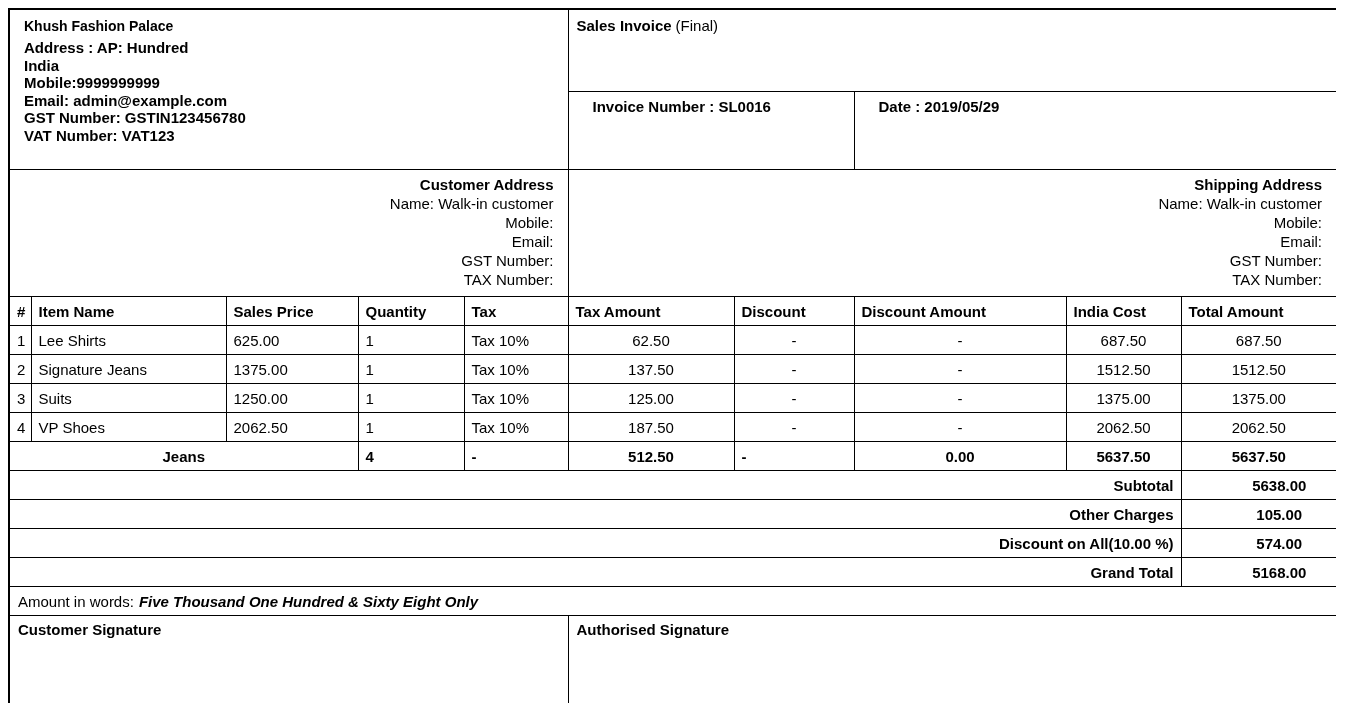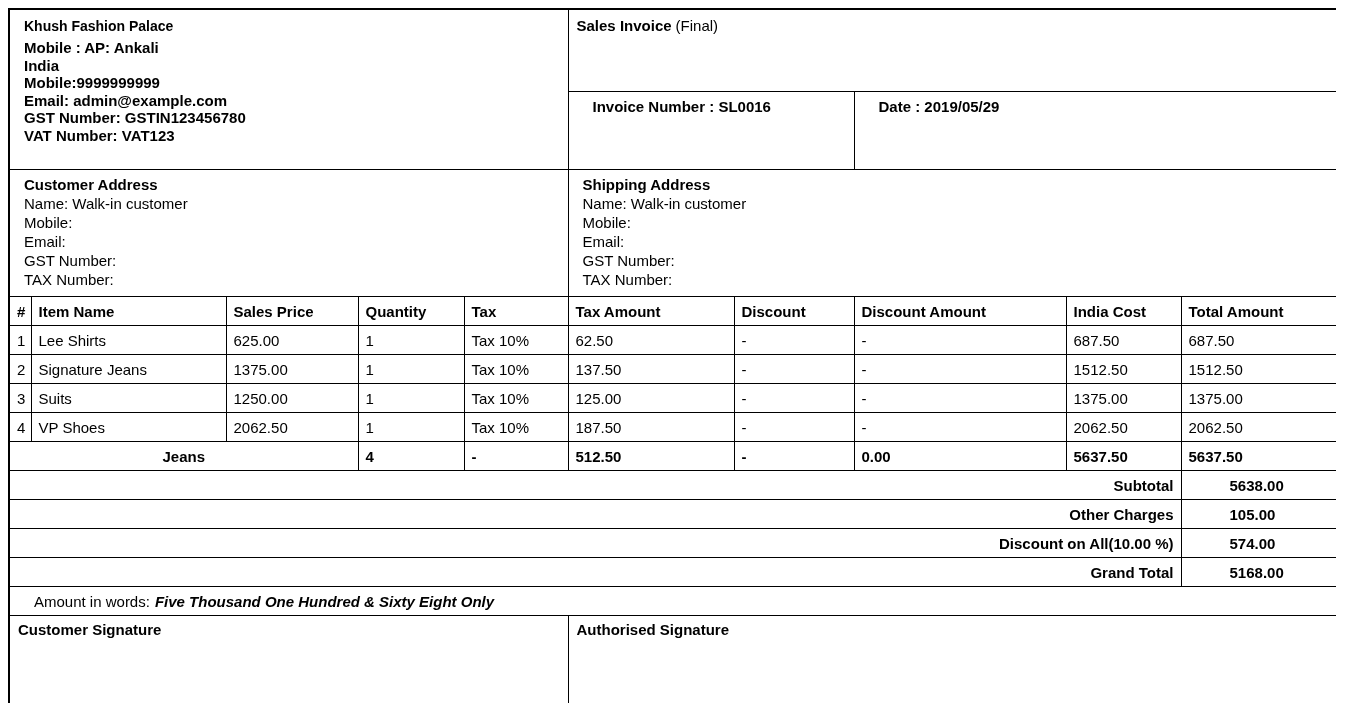--- a/index.html
+++ b/index.html
@@ -25,37 +25,37 @@
   .b { font-weight: bold; }
 
   
   td.company-cell { padding: 6px 14px; font-weight: bold; line-height: 17.5px; }
   .company-name { font-size: 14px; line-height: 21px; margin-bottom: 2px; }
   td.title-cell { height: 67px; padding: 7px 8px; font-size: 15px; }
   td.title-cell .suffix { font-weight: normal; margin-left: 4px; }
   td.meta-cell { height: 65px; padding: 6px 24px; font-weight: bold; }
 
   
-  td.addr-cell { height: 116px; padding: 5px 14px; line-height: 19px; }
+  td.addr-cell { height: 116px; padding: 5px 14px; line-height: 19px; text-align: right; }
   .addr-heading { font-weight: bold; }
 
   
   tr.grid-row td { height: 28px; vertical-align: middle; padding: 0 7px; }
   tr.header-row td { font-weight: bold; }
   td.col-num { padding: 0 5px; }
-  td.r { text-align: left; }
+  td.r { text-align: center; }
   td.c { text-align: center; }
   tr.total-row td { font-weight: bold; }
 
   
   tr.summary-row td { font-weight: bold; padding-left: 48px; }
   td.summary-label { text-align: right; }
 
   
-  tr.words-row td { height: 28px; vertical-align: middle; padding: 0 24px; }
+  tr.words-row td { height: 28px; vertical-align: middle; padding: 0 8px; }
   .words-value { font-weight: bold; font-style: italic; margin-left: 5px; }
 
   
   td.sign-cell { height: 110px; padding: 5px 8px; font-weight: bold; }
 </style>
 </head>
 <body>
 
 <table class="invoice">
   <colgroup>
@@ -68,21 +68,21 @@
       <col style="width:120px">
       <col style="width:212px">
       <col style="width:115px">
       <col style="width:156px">
   </colgroup>
 
   <tbody>
       <tr>
     <td colspan="5" rowspan="2" class="company-cell">
       <div class="company-name">Khush Fashion Palace</div>
-      <div>Mobile : AP: Ankali</div>
+      <div>Address : AP: Hundred</div>
       <div>India</div>
       <div>Mobile:9999999999</div>
       <div>Email: admin@example.com</div>
       <div>GST Number: GSTIN123456780</div>
       <div>VAT Number: VAT123</div>
     </td>
     <td colspan="5" class="title-cell">
       <span class="b">Sales Invoice</span><span class="suffix">(Final)</span>
     </td>
   </tr>

